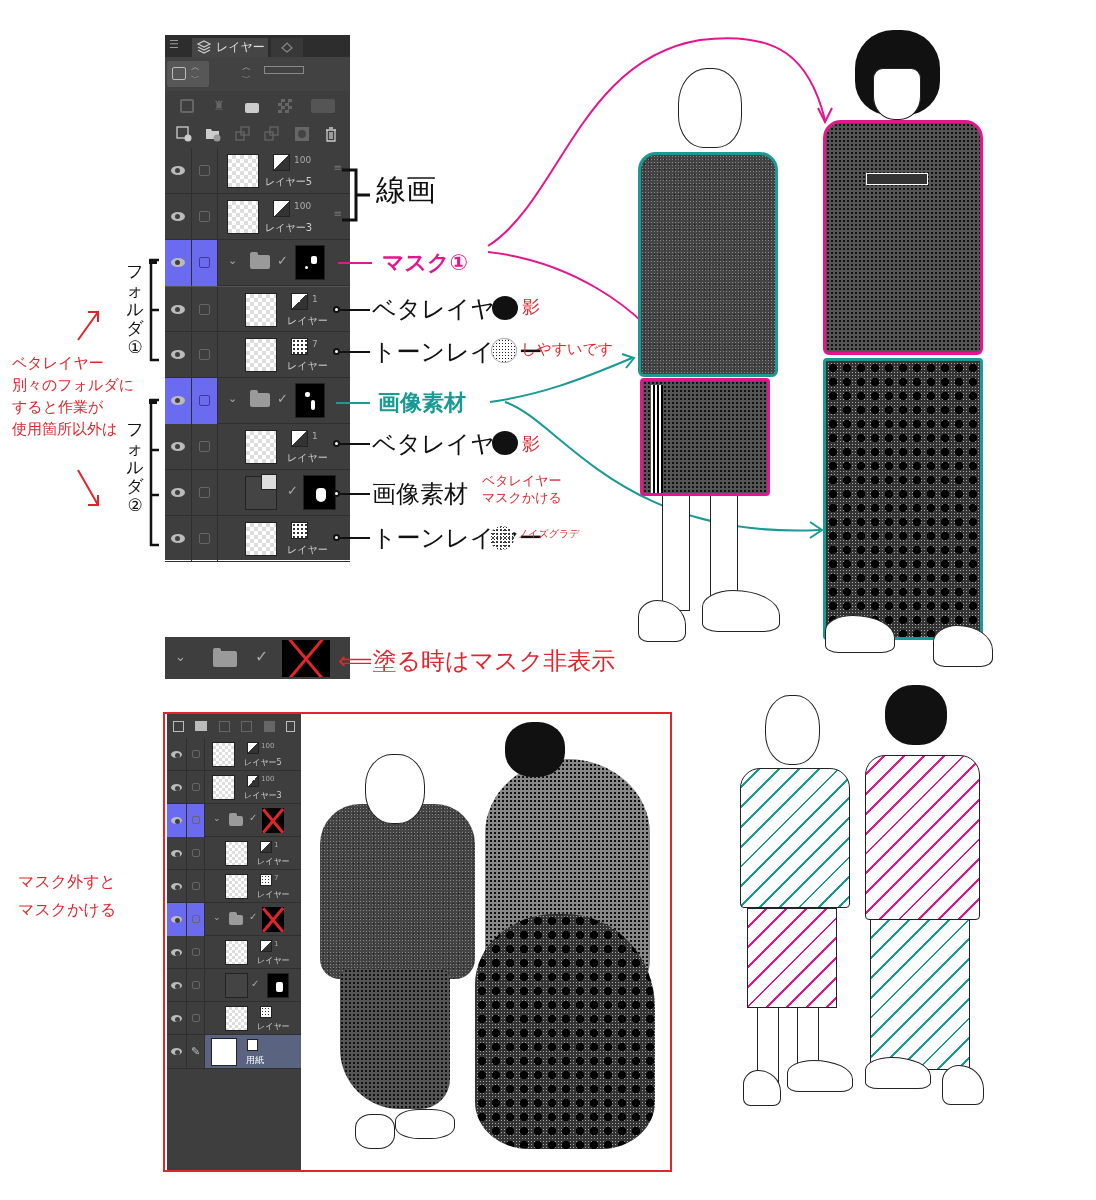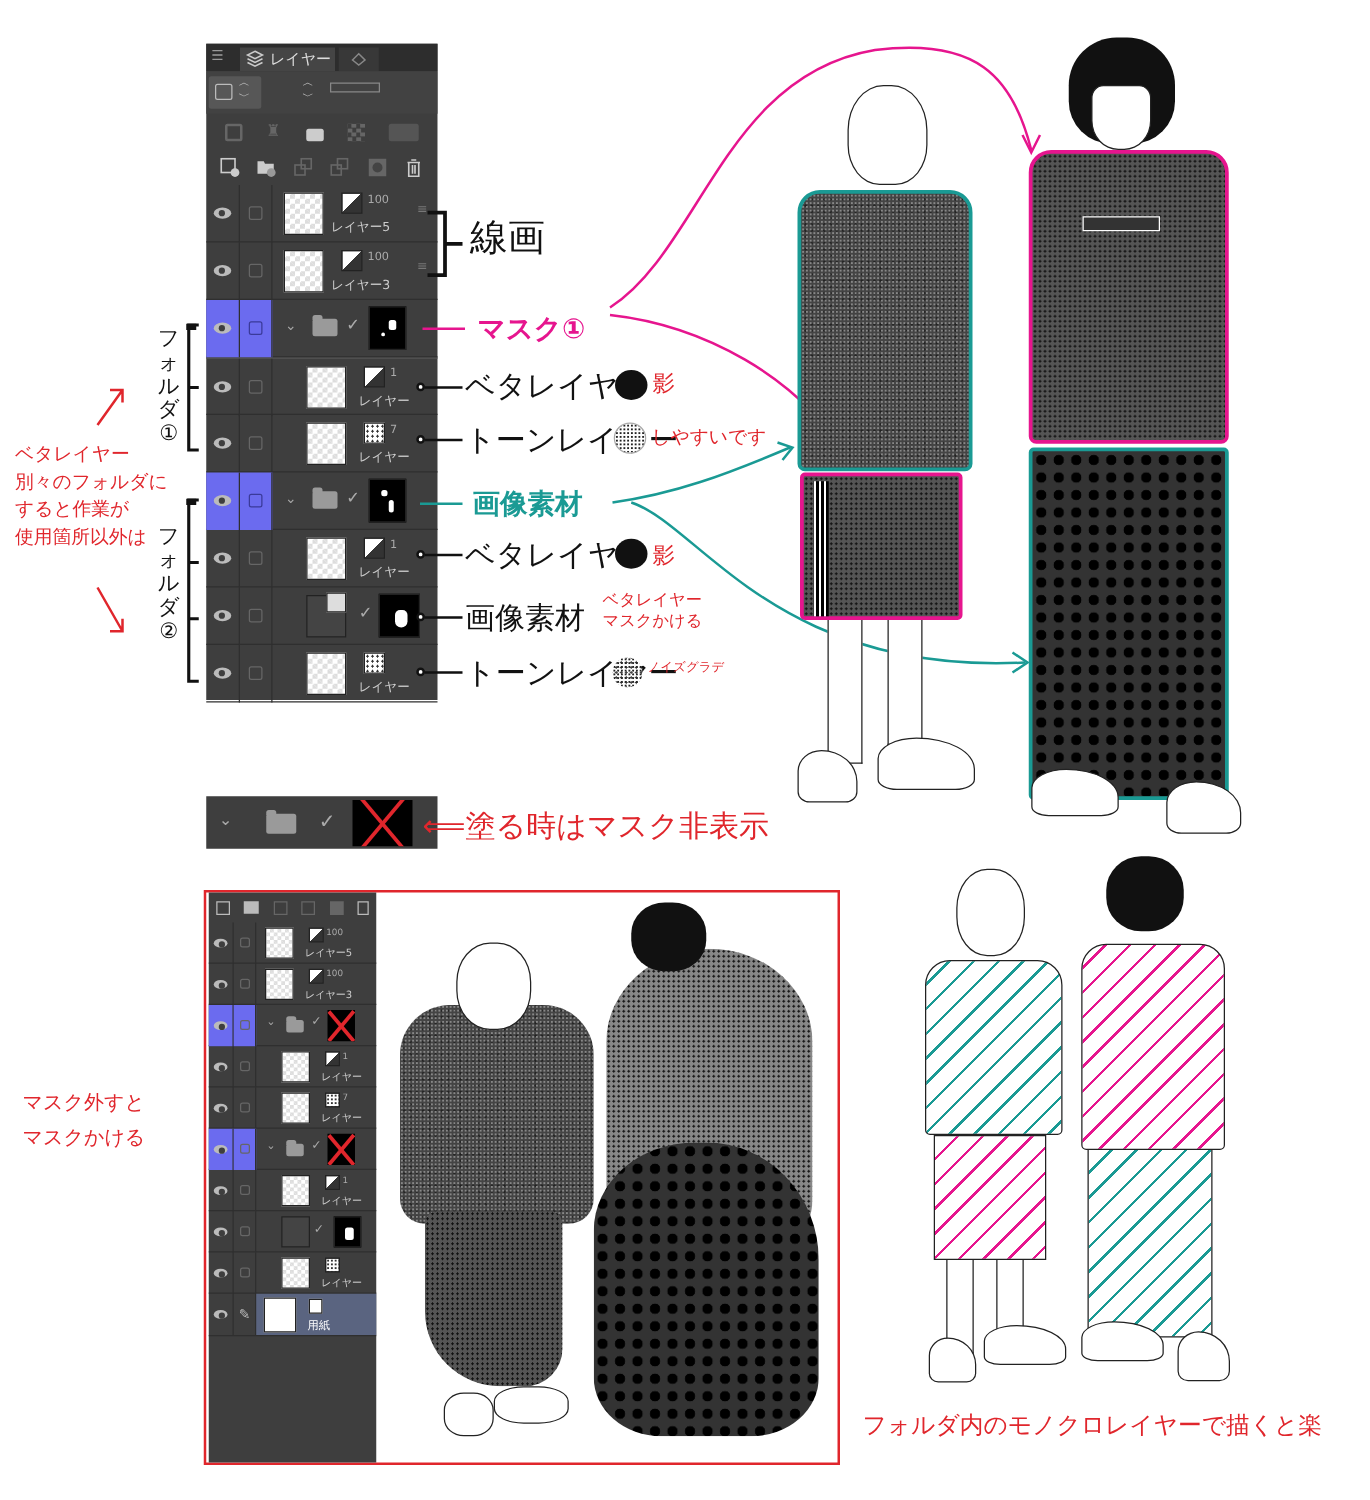--- a/index.html
+++ b/index.html
@@ -540,14 +540,13 @@
   <div class="shoe" style="left:52px;top:370px;width:66px;height:32px"></div>
 </div>
 <div class="fig" style="left:860px;top:685px;width:130px;height:425px">
   <div class="abs" style="left:25px;top:0;width:62px;height:60px;background:#111;border-radius:45%"></div>
   <div class="abs stripes-pink" style="left:5px;top:70px;width:115px;height:165px;border:1.5px solid #222;border-radius:20px 20px 4px 4px"></div>
   <div class="abs stripes-teal" style="left:10px;top:235px;width:100px;height:150px;border:1.5px solid #222;border-top:none"></div>
   <div class="shoe" style="left:5px;top:372px;width:66px;height:32px"></div>
   <div class="shoe" style="left:82px;top:380px;width:42px;height:40px"></div>
 </div>
 <div class="hand red" style="left:690px;top:1125px;font-size:19px;line-height:30px">
-  <div>フォルダ内のモノクロレイヤーで描くと楽</div>
 </div>
 
 </body></html>

